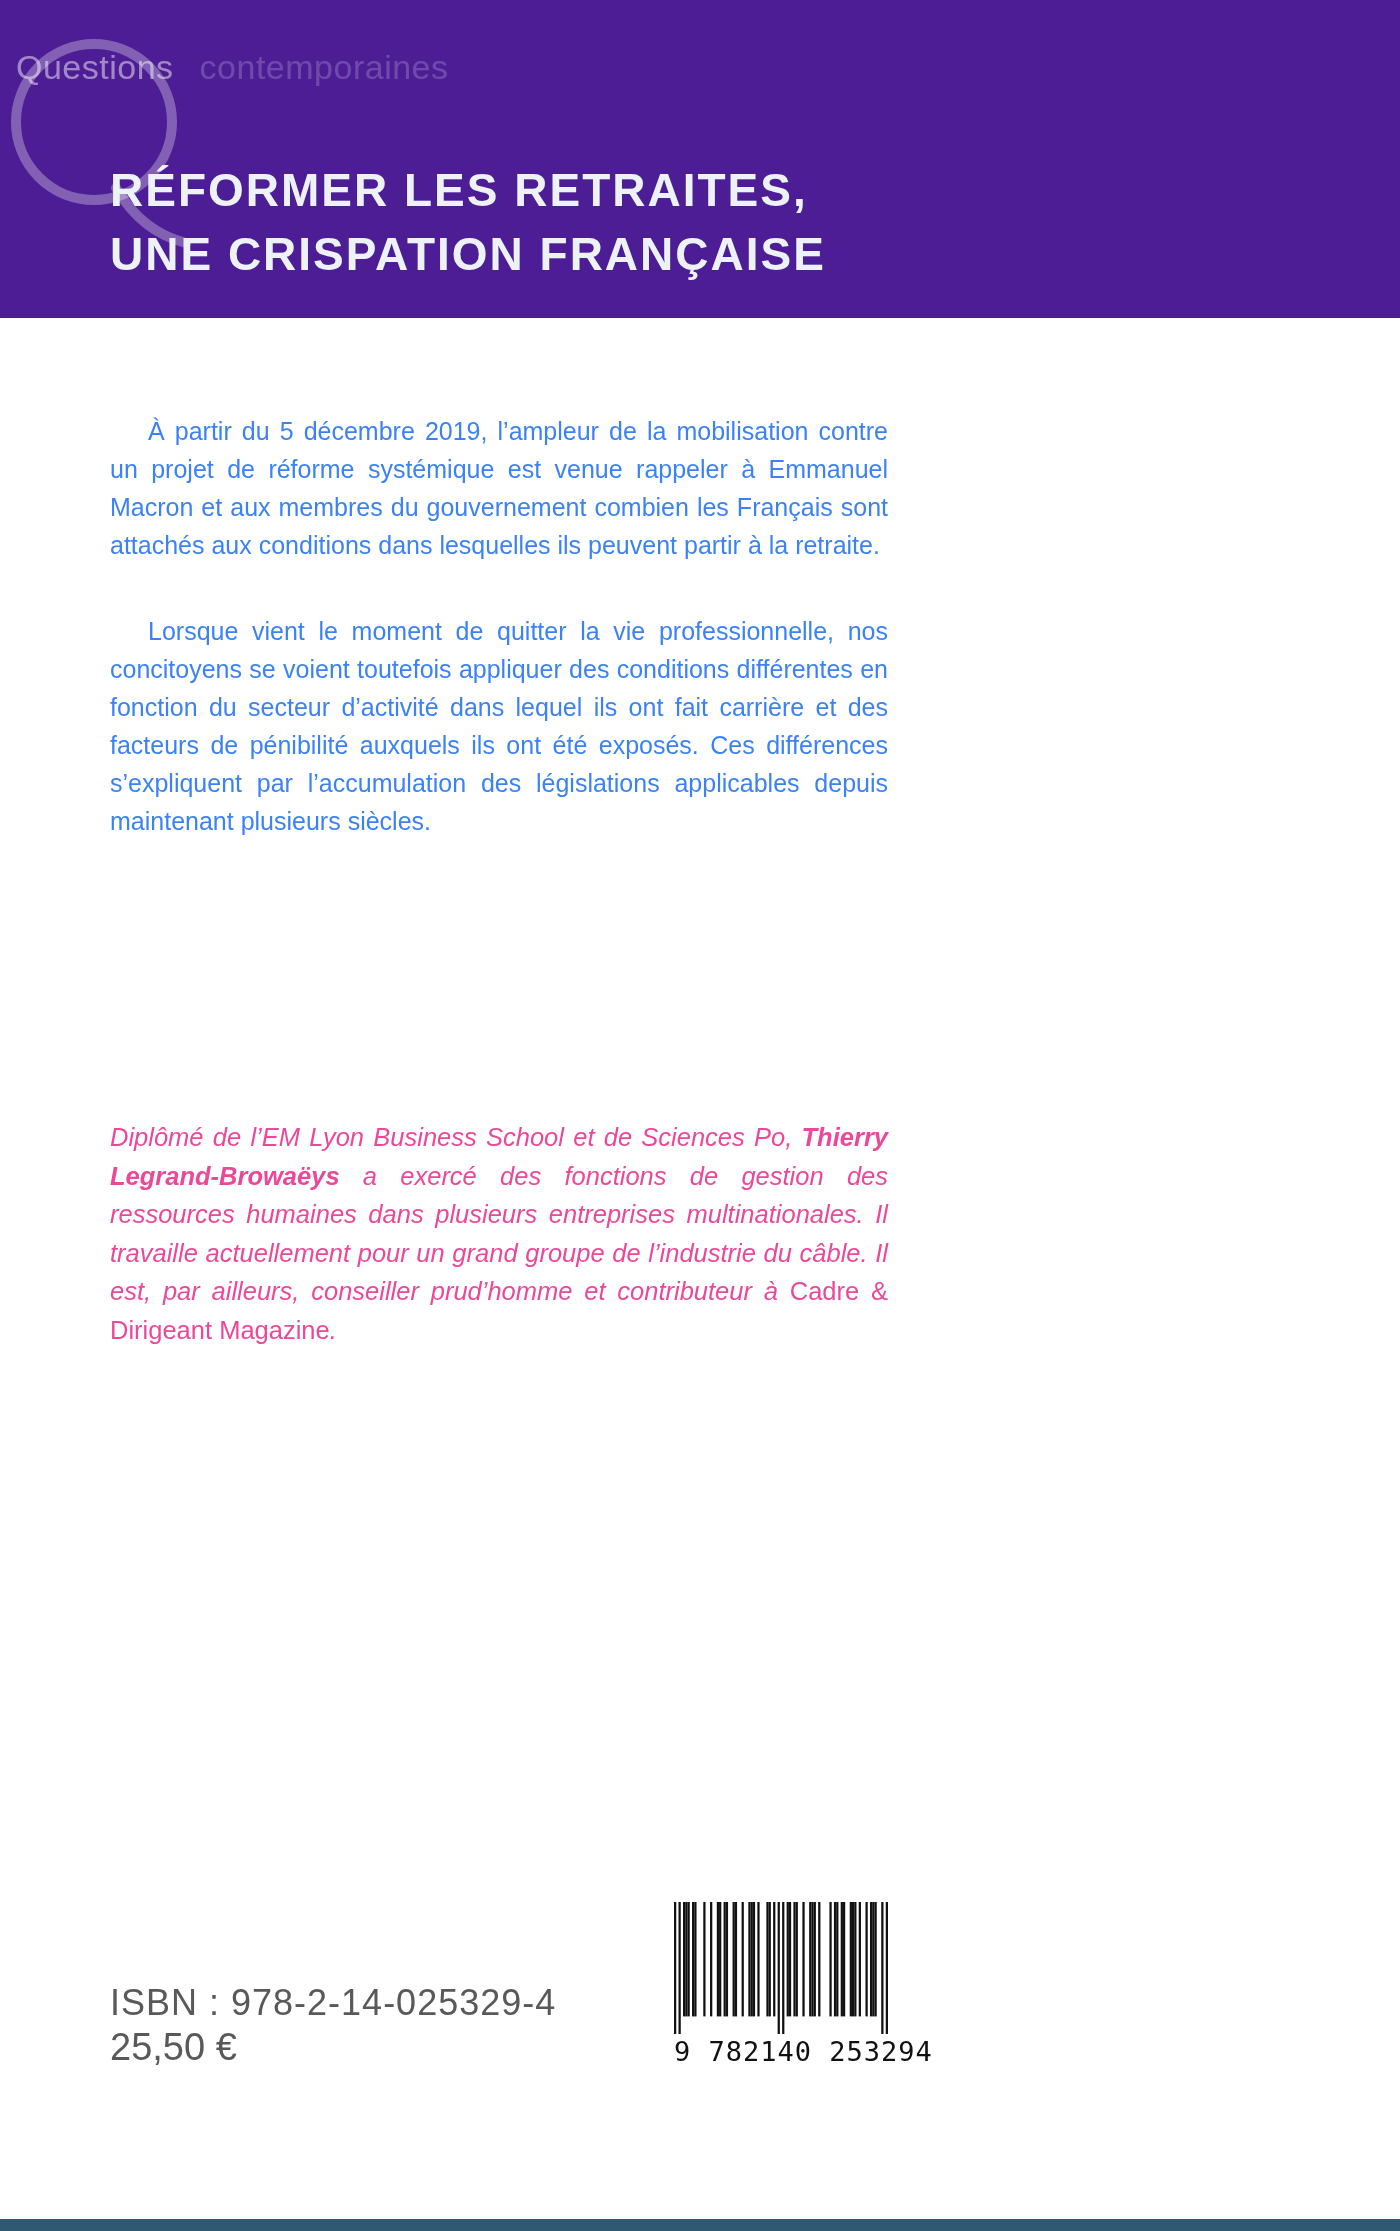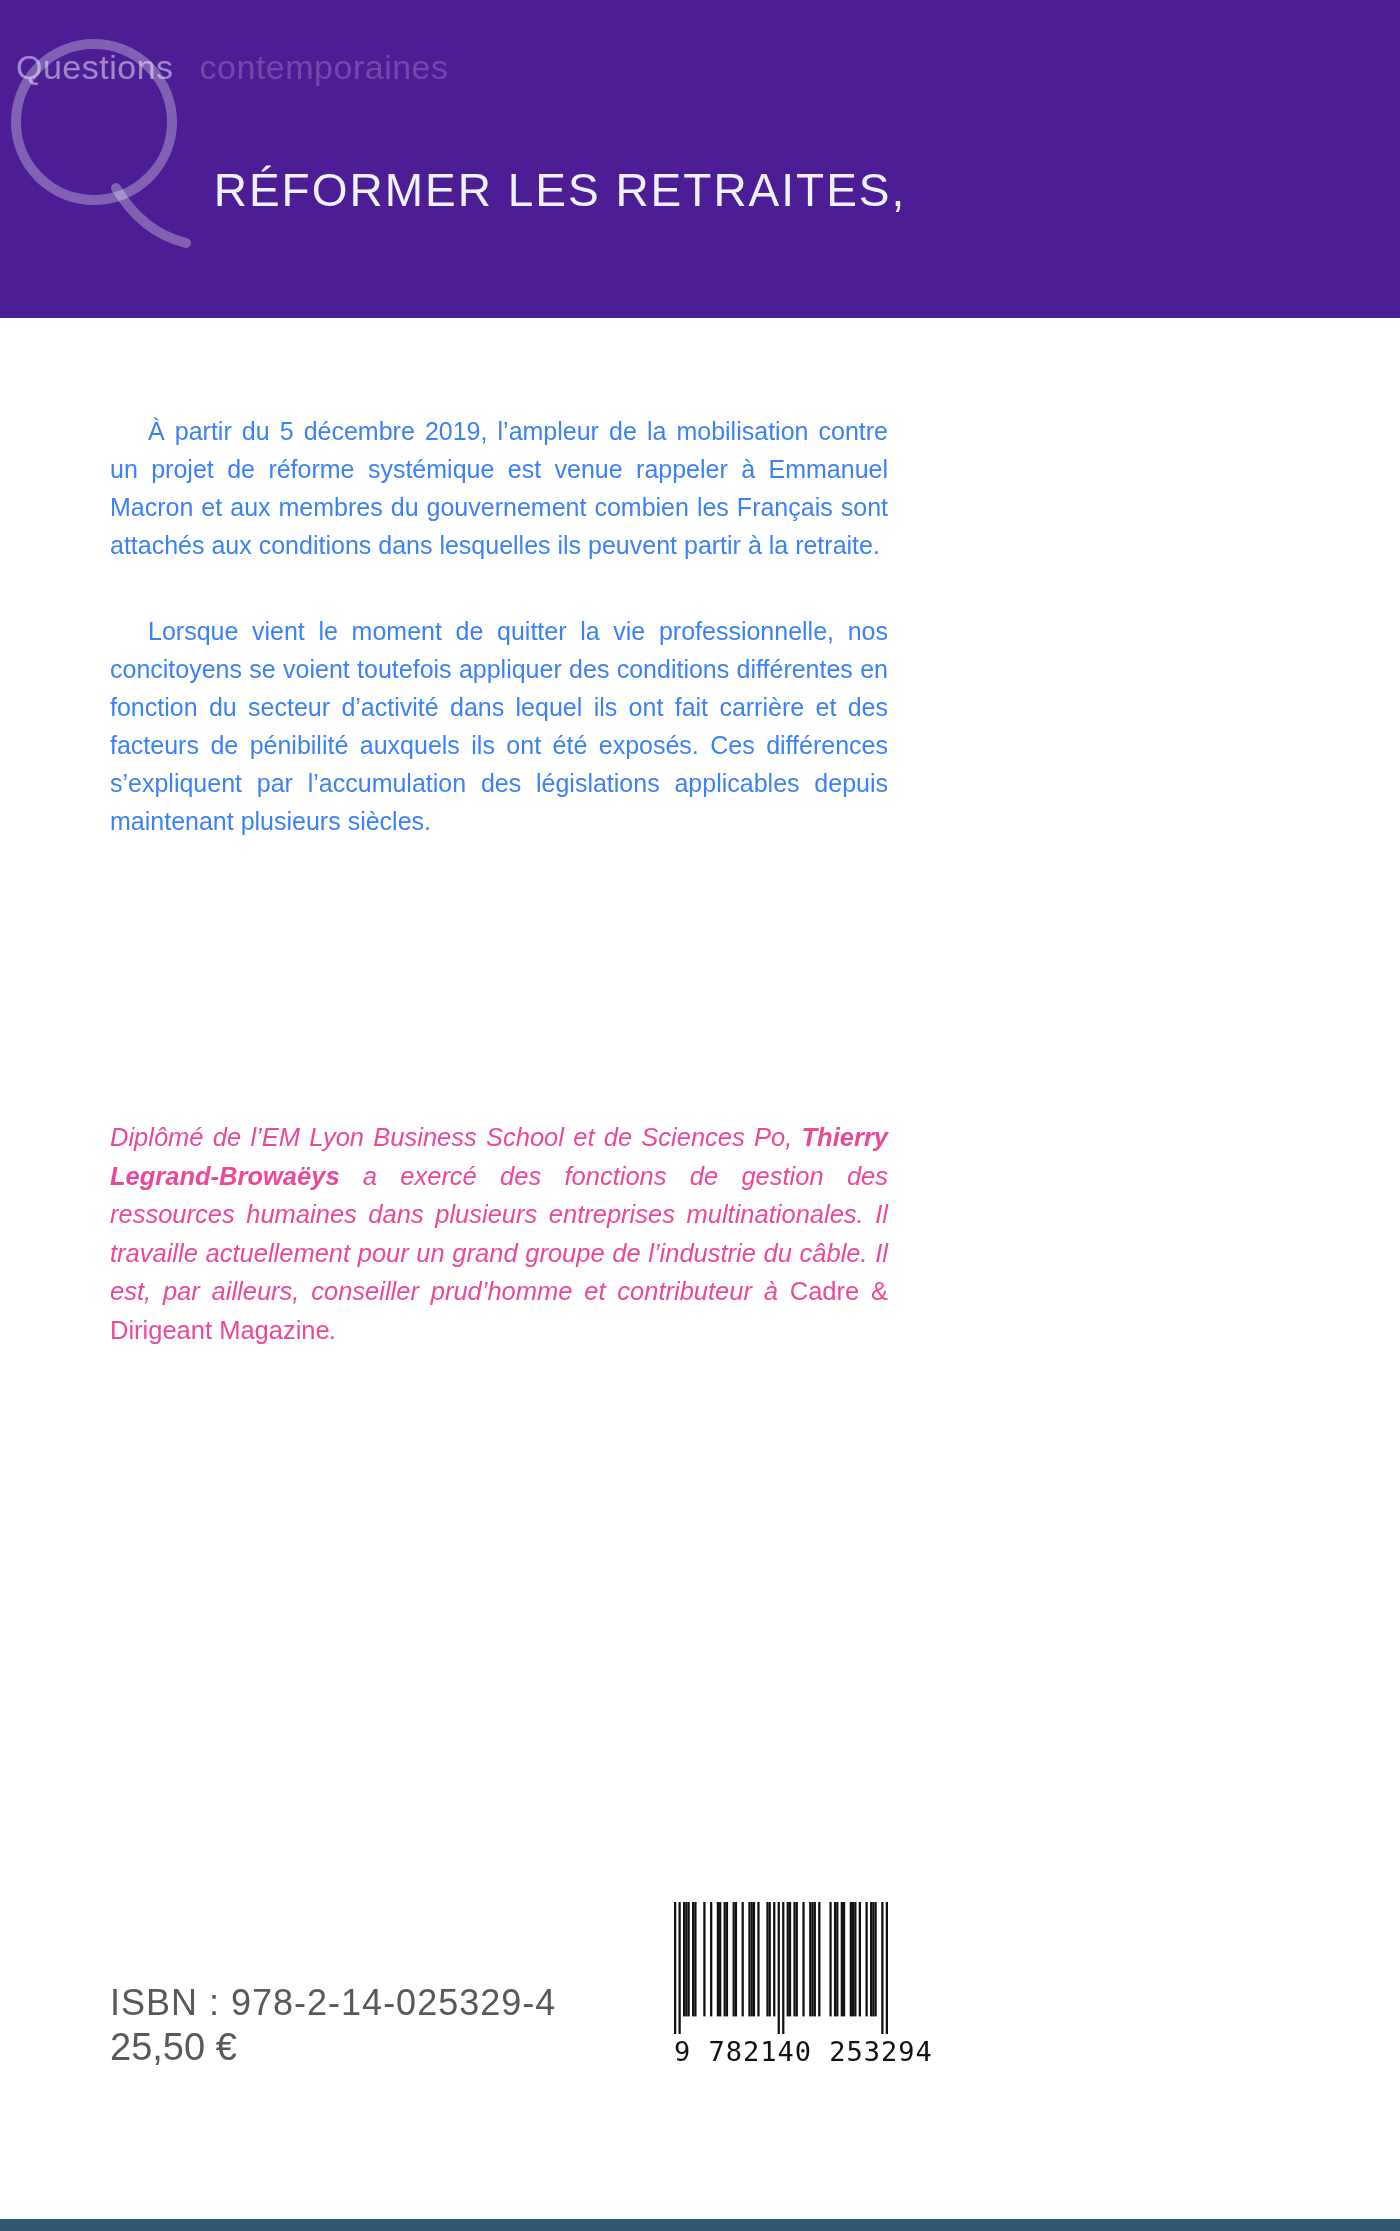--- a/index.html
+++ b/index.html
@@ -28,25 +28,24 @@
     position:absolute; top:48px; left:16px;
     font-size:34px; letter-spacing:0.5px;
     white-space:nowrap;
   }
   .collection .w1 { color:rgba(255,255,255,0.48); margin-right:26px; }
   .collection .w2 { color:rgba(255,255,255,0.20); }
 
   .title {
     position:absolute; top:158px; left:110px;
     width:900px;
-    text-align:center;
     color:#edf2f6;
     font-size:46px; line-height:64px;
     letter-spacing:2px;
-    font-weight:400;
+    font-weight:700;
   }
 
   
   .body-text {
     position:absolute; top:412px; left:110px;
     width:778px;
     color:#3b82f6;
     font-size:25px; line-height:38px;
     text-align:justify;
   }
@@ -100,20 +99,21 @@
   <header class="band" style="background: #4c1d95;">
     <svg class="qmark" viewBox="0 0 196 226" aria-hidden="true">
       <circle cx="92" cy="98" r="78" fill="none" stroke="rgba(255,255,255,0.30)" stroke-width="10"></circle>
       <path d="M 114 164 Q 140 208 184 219" fill="none" stroke="rgba(255,255,255,0.30)" stroke-width="10" stroke-linecap="round"></path>
     </svg>
     <div class="collection">
       <span class="w1">Questions</span><span class="w2">contemporaines</span>
     </div>
     <div class="title" style="color: rgb(237, 242, 246);">
       <div>RÉFORMER LES RETRAITES,</div>
+      <div>UNE CRISPATION FRANÇAISE</div>
     </div>
   </header>
 
   <main class="body-text">
     <p>À partir du 5 décembre 2019, l’ampleur de la mobilisation contre un projet de réforme systémique est venue rappeler à Emmanuel Macron et aux membres du gouvernement combien les Français sont attachés aux conditions dans lesquelles ils peuvent partir à la retraite.</p>
     <p>Lorsque vient le moment de quitter la vie professionnelle, nos concitoyens se voient toutefois appliquer des conditions différentes en fonction du secteur d’activité dans lequel ils ont fait carrière et des facteurs de pénibilité auxquels ils ont été exposés. Ces différences s’expliquent par l’accumulation des législations applicables depuis maintenant plusieurs siècles.</p>
   </main>
 
   <div class="bio"><span>Diplômé de l’EM Lyon Business School et de Sciences Po, </span><span class="name">Thierry Legrand-Browaëys</span><span> a exercé des fonctions de gestion des ressources humaines dans plusieurs entreprises multinationales. Il travaille actuellement pour un grand groupe de l’industrie du câble. Il est, par ailleurs, conseiller prud’homme et contributeur à </span><span class="roman">Cadre &amp; Dirigeant Magazine</span><span>.</span></div>
 

